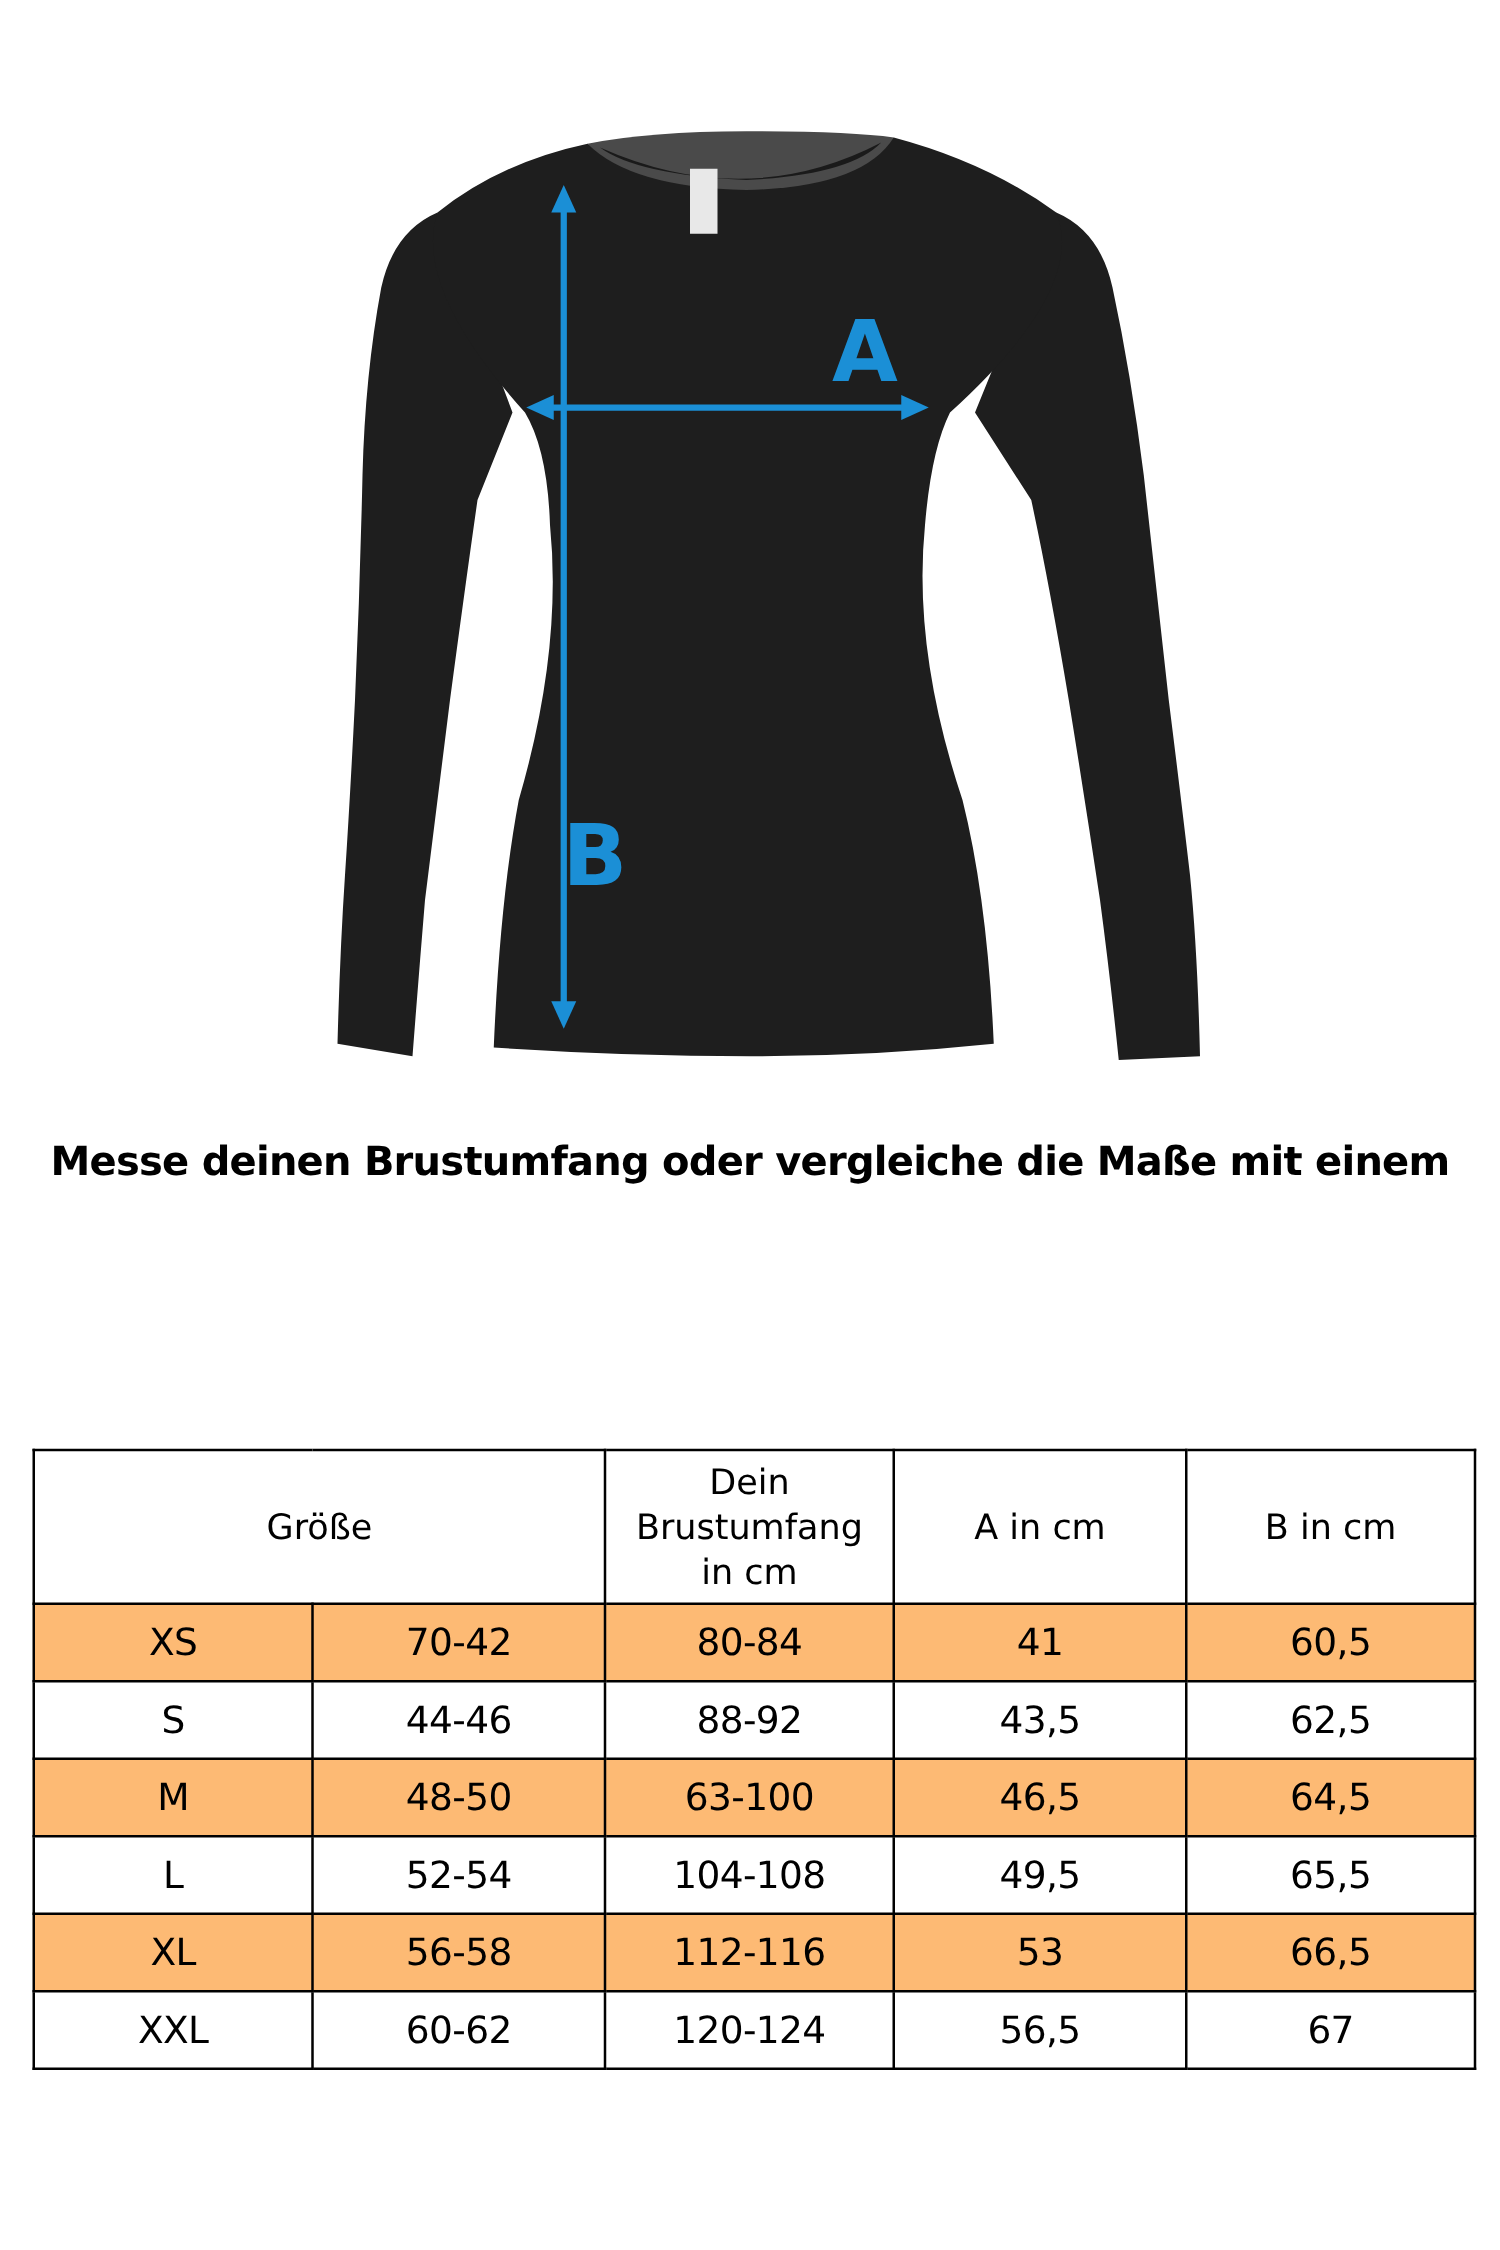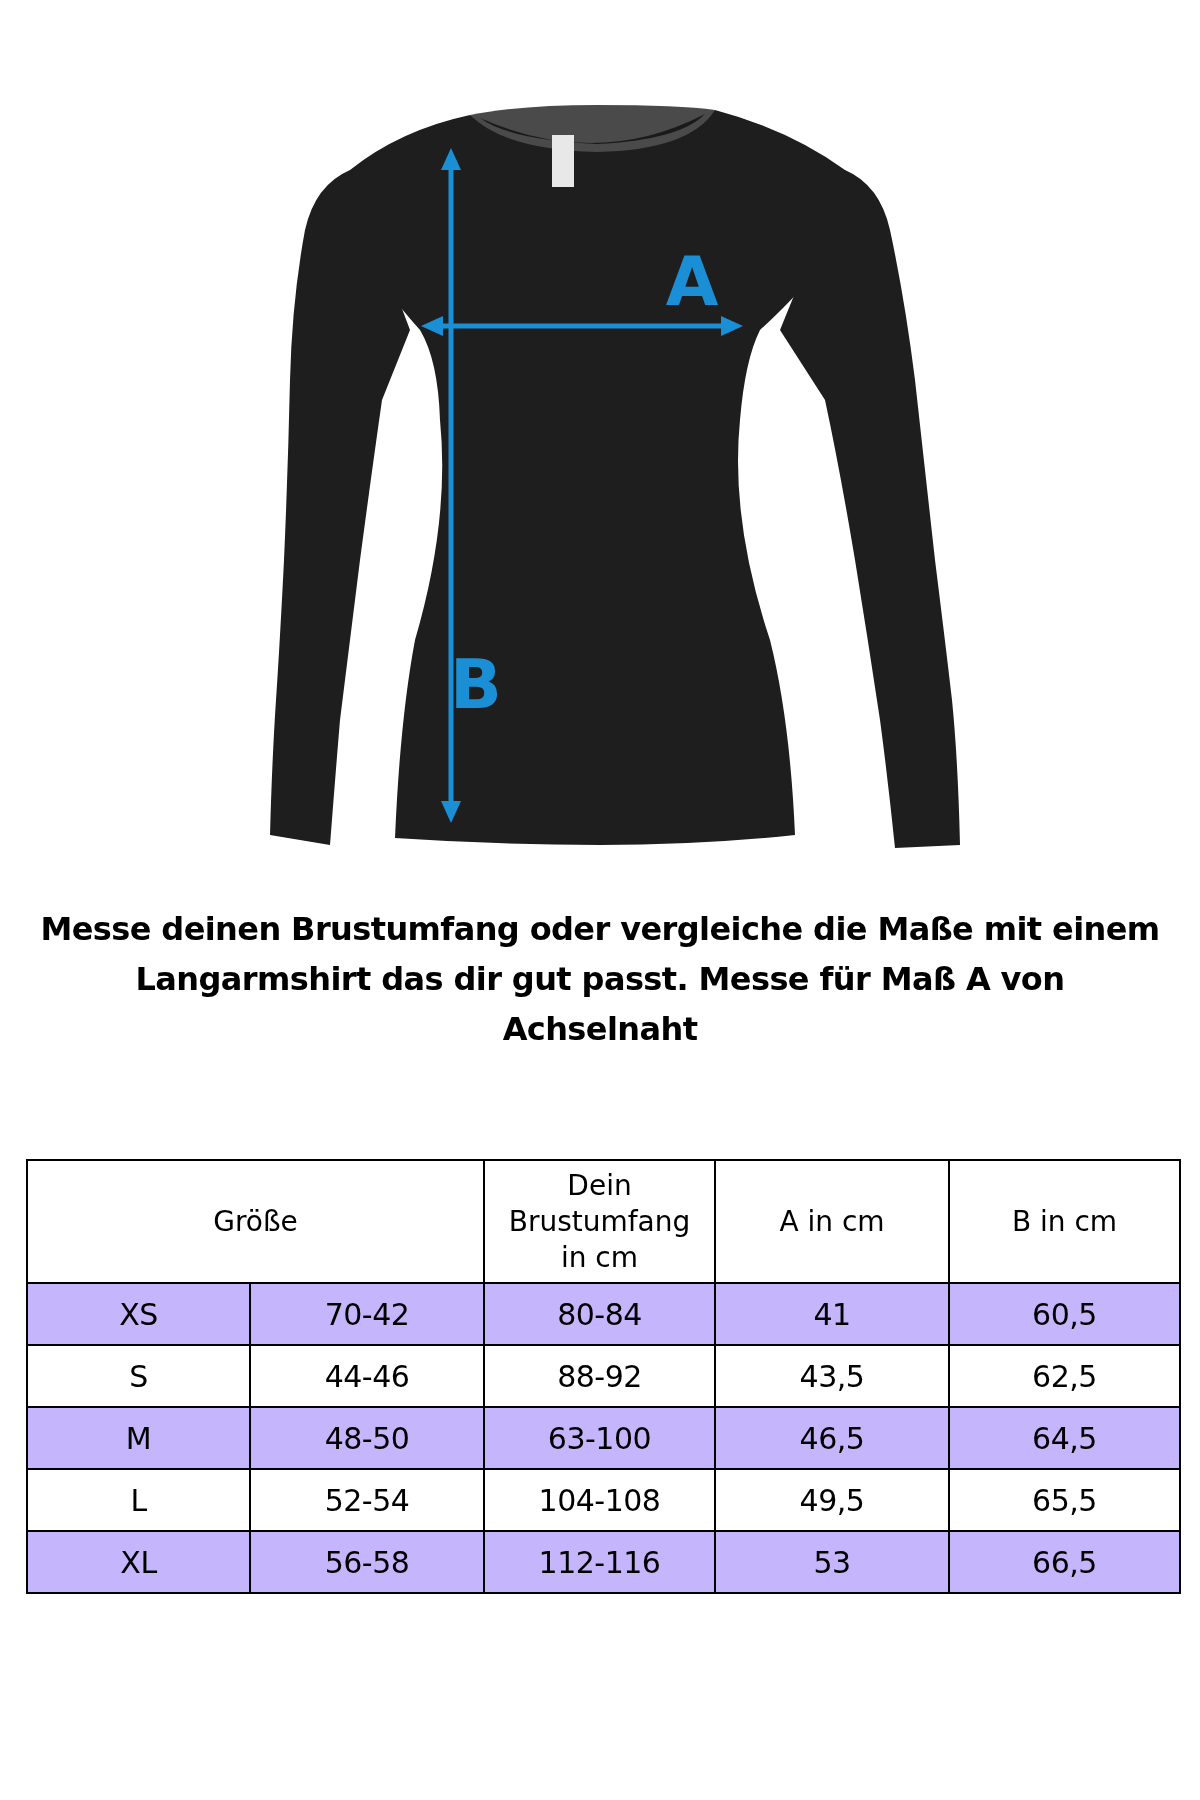--- a/index.html
+++ b/index.html
@@ -20,21 +20,21 @@
     position: absolute; left: 26px; top: 1159px;
     width: 1153px; border-collapse: collapse; table-layout: fixed;
     font-family: "DejaVu Sans", "Liberation Sans", sans-serif;
   }
   table.size-table th, table.size-table td {
     border: 2.5px solid #000; text-align: center; vertical-align: middle;
     font-weight: normal; padding: 0;
   }
   table.size-table th { height: 121px; font-size: 28px; line-height: 36px; background: #ffffff; }
   table.size-table td { height: 60px; font-size: 30px; letter-spacing: -0.5px; }
-  table.size-table tr.alt td { background: #c4b5fd; margin-left: 36px; }
+  table.size-table tr.alt td { background: #fdba74; margin-left: 36px; }
   table.size-table tr.plain td { background: #ffffff; }
 </style>
 </head>
 <body>
 
 <div class="figure">
   <svg width="1200" height="880" viewBox="0 0 1200 880">
 
     <g fill="#1e1e1e">
 
@@ -60,21 +60,20 @@
       <polygon points="421,326 443,316 443,336" stroke="none"></polygon>
       <polygon points="743,326 721,316 721,336" stroke="none"></polygon>
     </g>
     <text x="692" y="305" text-anchor="middle" font-family="DejaVu Sans, sans-serif" font-weight="bold" font-size="68" fill="#1b8fd6">A</text>
     <text x="476" y="708" text-anchor="middle" font-family="DejaVu Sans, sans-serif" font-weight="bold" font-size="68" fill="#1b8fd6">B</text>
   </svg>
 </div>
 
 <div class="instructions">
   <div>Messe deinen Brustumfang oder vergleiche die Maße mit einem</div>
-  <div>Langarmshirt das dir gut passt. Messe für Maß A von Achselnaht</div>
 </div>
 
 <table class="size-table">
   <colgroup>
     <col style="width:223px">
       <col style="width:234px">
       <col style="width:231px">
       <col style="width:234px">
       <col style="width:231px">
   </colgroup>
@@ -119,14 +118,21 @@
       <td>49,5</td>
       <td>65,5</td>
     </tr>
     <tr class="alt">
       <td>XL</td>
       <td>56-58</td>
       <td>112-116</td>
       <td>53</td>
       <td>66,5</td>
     </tr>
+    <tr class="plain">
+      <td>XXL</td>
+      <td>60-62</td>
+      <td>120-124</td>
+      <td>56,5</td>
+      <td>67</td>
+    </tr>
   </tbody>
 </table>
 
 </body></html>

